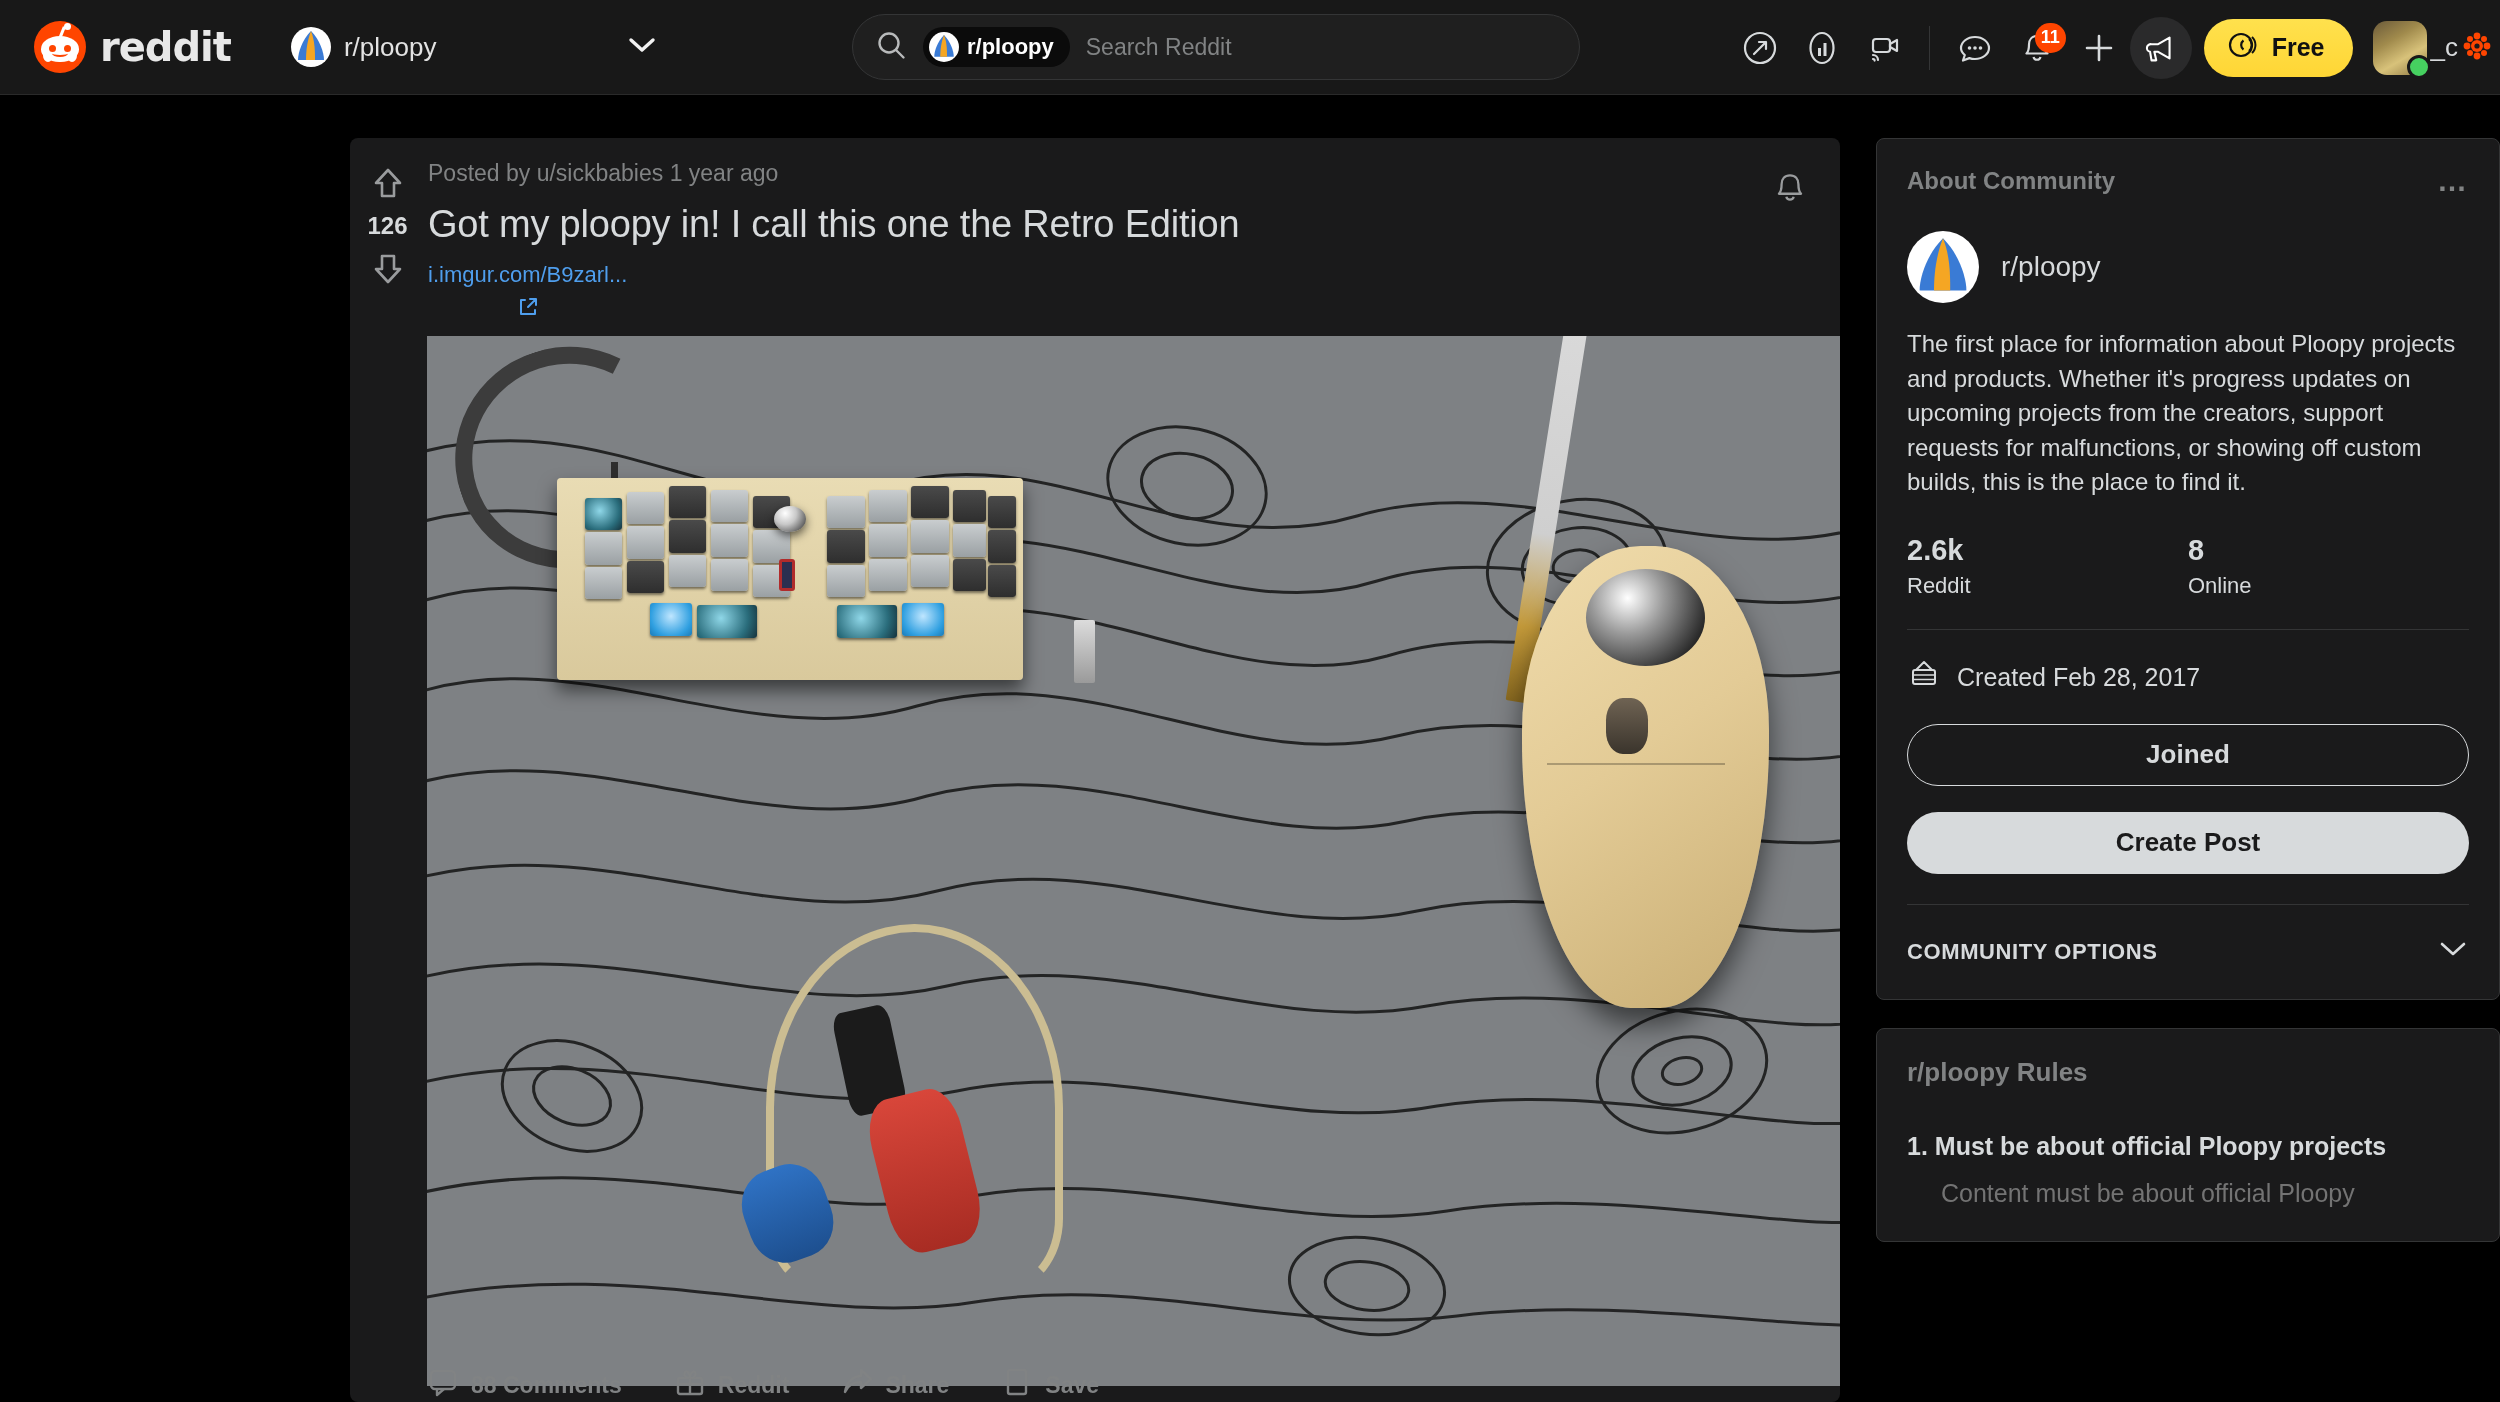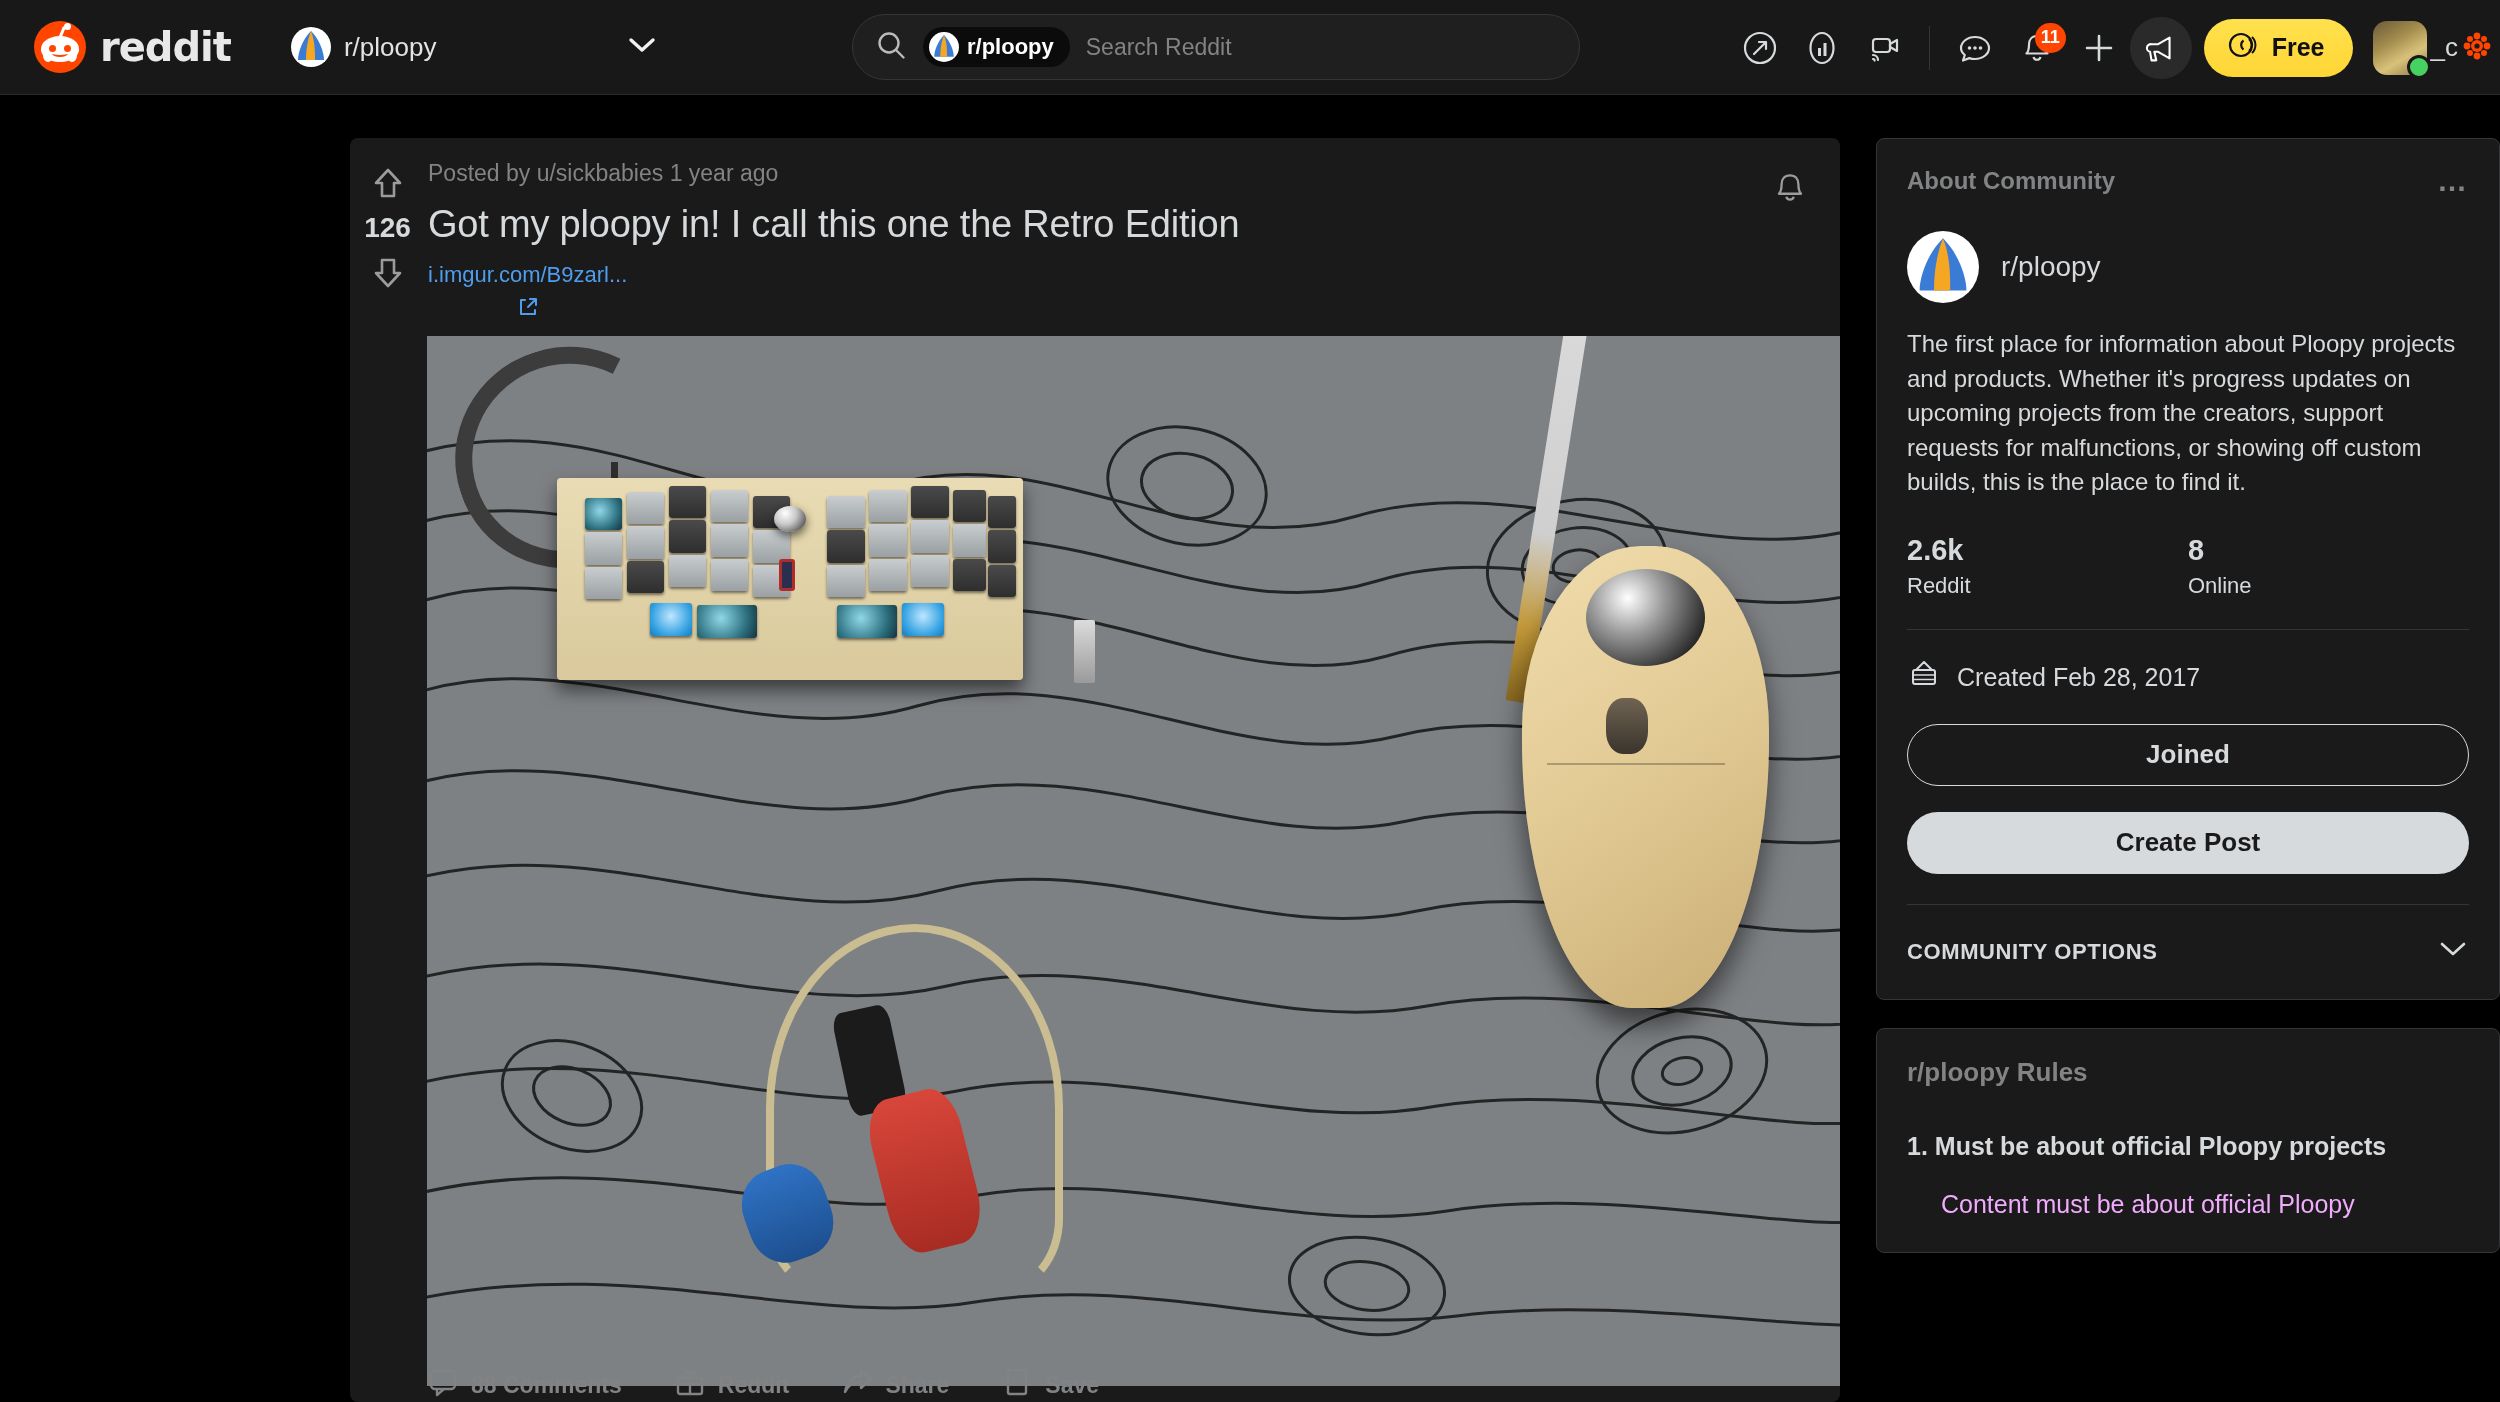--- a/index.html
+++ b/index.html
@@ -114,21 +114,21 @@
   
   #post-card{
     position:absolute; left:350px; top:138px; width:1490px; height:1264px;
     background:#1a1a1b; border-radius:8px; overflow:hidden;
   }
   .vote-col{
     position:absolute; left:0; top:0; width:75px; padding-top:22px;
     display:flex; flex-direction:column; align-items:center; gap:6px;
   }
   .vote-btn{ width:46px; height:46px; display:flex; align-items:center; justify-content:center; cursor:pointer; }
-  .vote-count{ font-size:28px; font-weight:700; color:#d7dadc; }
+  .vote-count{ font-size:24px; font-weight:700; color:#d7dadc; }
 
   .post-body{ position:absolute; left:75px; top:0; right:0; }
   .post-meta{ font-size:23px; color:#818384; padding:22px 0 0 3px; }
   .post-title{
     font-size:38px; font-weight:500; color:#d7dadc;
     margin-top:16px; padding-left:3px; letter-spacing:-0.2px;
   }
   .post-link{
     display:inline-flex; align-items:center; gap:8px;
     font-size:22px; color:#4f9eed; margin-top:16px; margin-left:3px; cursor:pointer;flex-direction:column;
@@ -266,21 +266,21 @@
   .btn-outline{ border:1px solid #d7dadc; color:#d7dadc; }
   .btn-solid{ background:#d7dadc; color:#1a1a1b; }
   .comm-opts{
     display:flex; align-items:center; justify-content:space-between;
     padding:34px 30px; font-size:22px; font-weight:700; color:#d7dadc;
     letter-spacing:.6px; cursor:pointer;
   }
   .rules-title{ font-size:26px; font-weight:700; color:#818384; }
   .rule-item{ margin-top:44px; }
   .rule-head{ font-size:25px; font-weight:700; color:#d7dadc; }
-  .rule-body{ font-size:25px; color:#f0abfc; margin-top:26px; padding-left:34px; line-height:1.4; }
+  .rule-body{ font-size:25px; color:#737373; margin-top:15px; padding-left:34px; line-height:1.4; }
 </style>
 </head>
 <body>
 
 <div id="header">
 
   <div class="hdr-left">
     <div class="reddit-logo">
       <div class="snoo">
         <div class="ant"></div>

